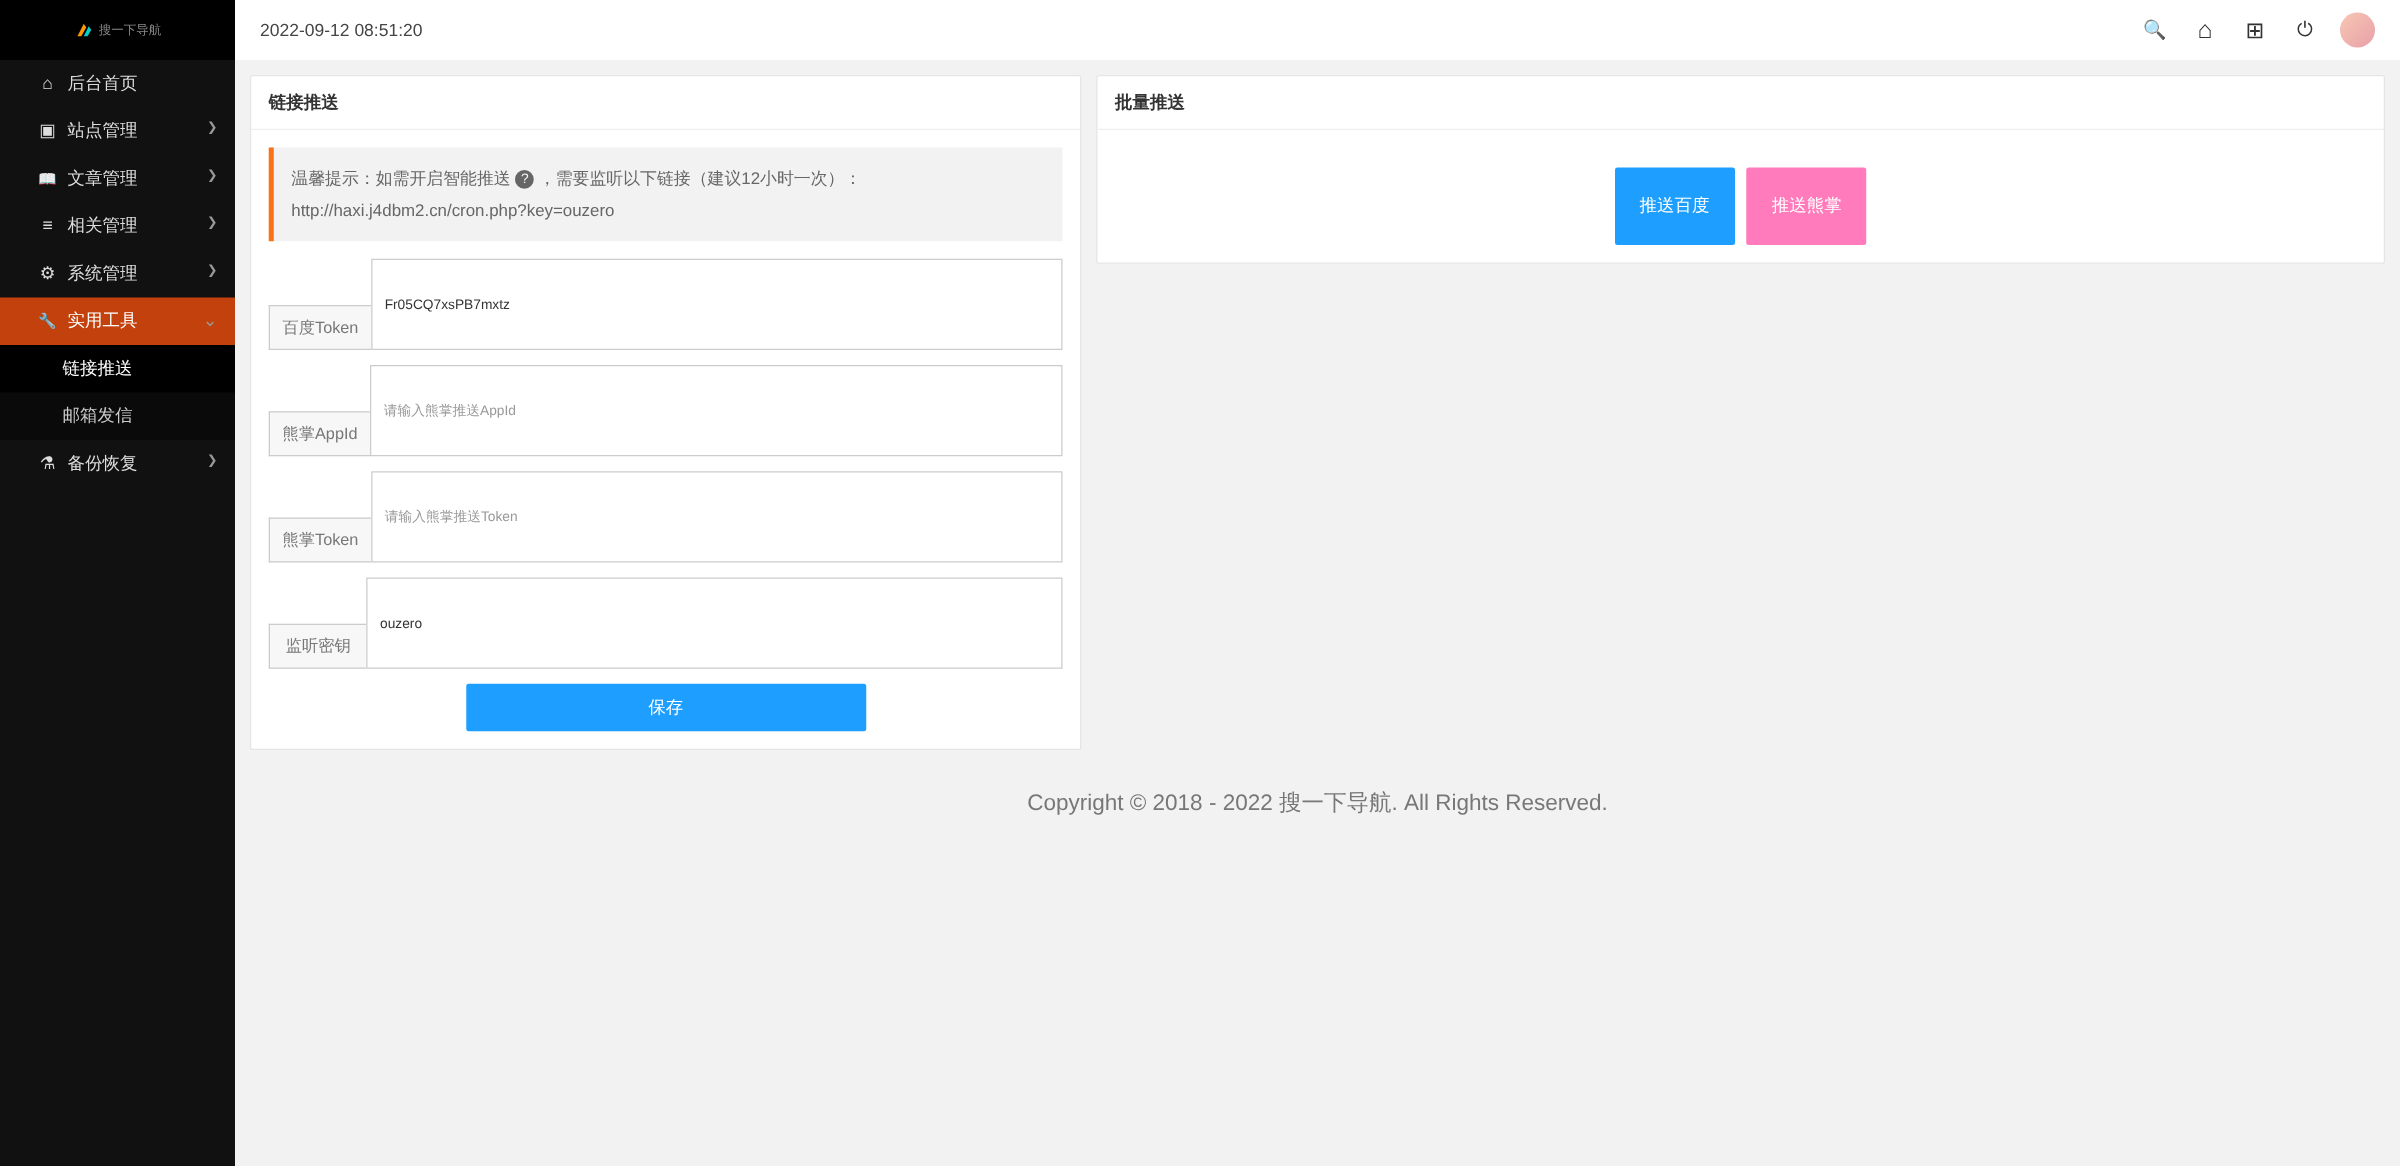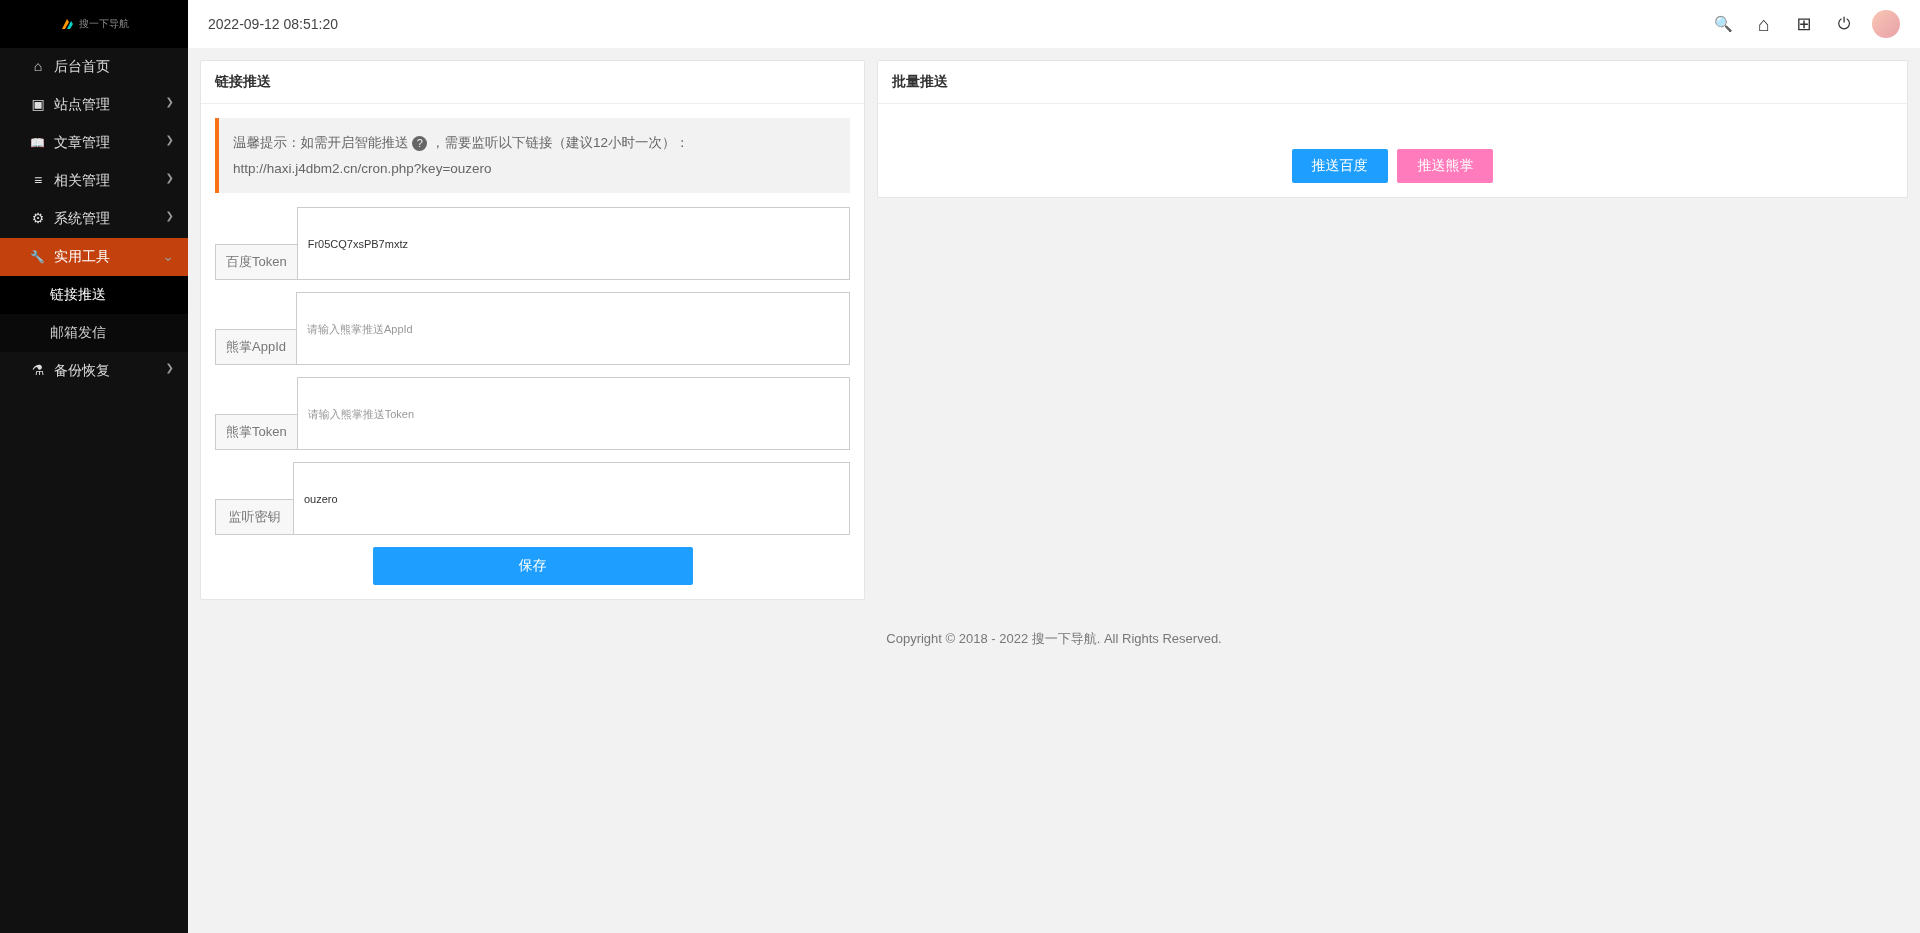--- a/index.html
+++ b/index.html
@@ -121,21 +121,21 @@
   align-items: flex-start;
 }
 .panel {
   background: #fff;
   border: 1px solid #e5e5e5;
   border-radius: 2px;
   display: flex;
   flex-direction: column;
 }
 .panel-left { flex: 0 0 665px; max-width: 665px; }
-.panel-right { flex: 1; gap: 15px; }
+.panel-right { flex: 1; }
 .panel-header {
   padding: 12px 14px;
   font-weight: bold;
   font-size: 14px;
   border-bottom: 1px solid #eee;
   color: #333;
 }
 .panel-body { padding: 14px; }
 
 
@@ -185,21 +185,21 @@
   font-size: 11px;
   color: #333;
   outline: none;
   font-family: inherit;
 }
 .form-control::placeholder { color: #999; }
 
 
 .btn {
   display: inline-block;
-  padding: 8px 20px;
+  padding: 22px 20px;
   border: none;
   border-radius: 2px;
   font-size: 14px;
   cursor: pointer;
   text-align: center;
   font-family: inherit;
 }
 .btn-primary { background: #1e9fff; color: #fff; }
 .btn-pink { background: #ff7bbb; color: #fff; }
 .btn-save {
@@ -227,21 +227,21 @@
 .batch-actions {
   text-align: center;
   margin-top: 16px;
 }
 .batch-actions .btn { margin: 0 3px; }
 
 
 .footer {
   text-align: center;
   color: #777;
-  font-size: 13px;
+  font-size: 18px;
   padding: 18px 0 30px;
 }
 
 
 .statusbar-hint {
   position: fixed;
   left: 0;
   bottom: 0;
   background: #f5f5f5;
   border: 1px solid #ccc;

